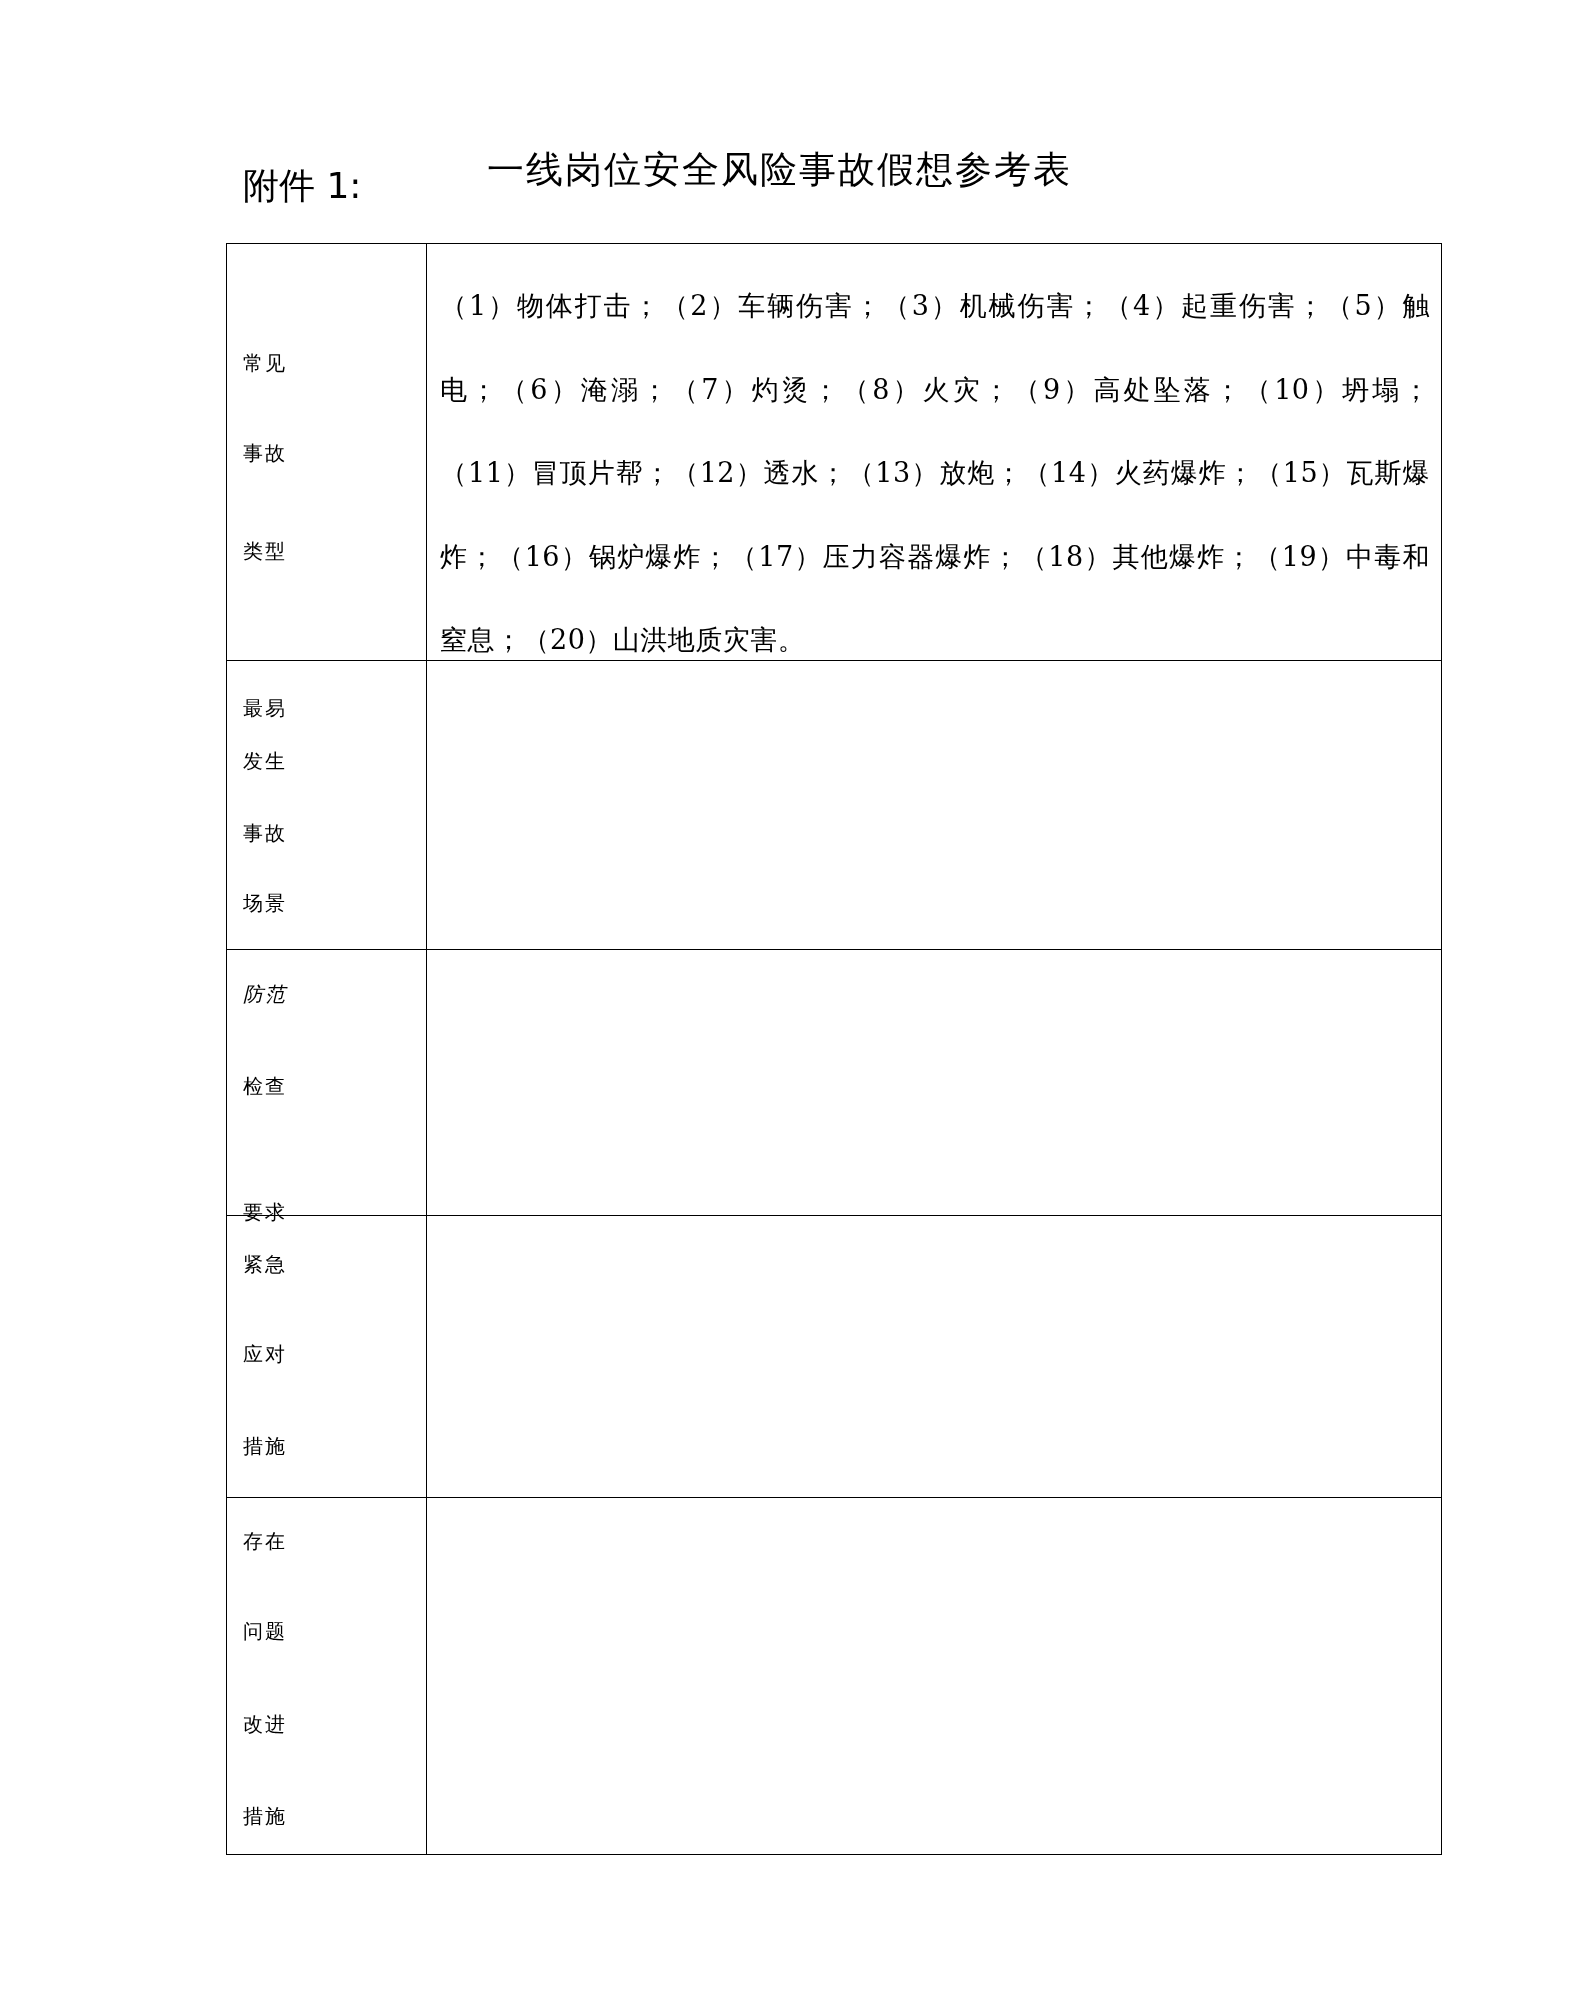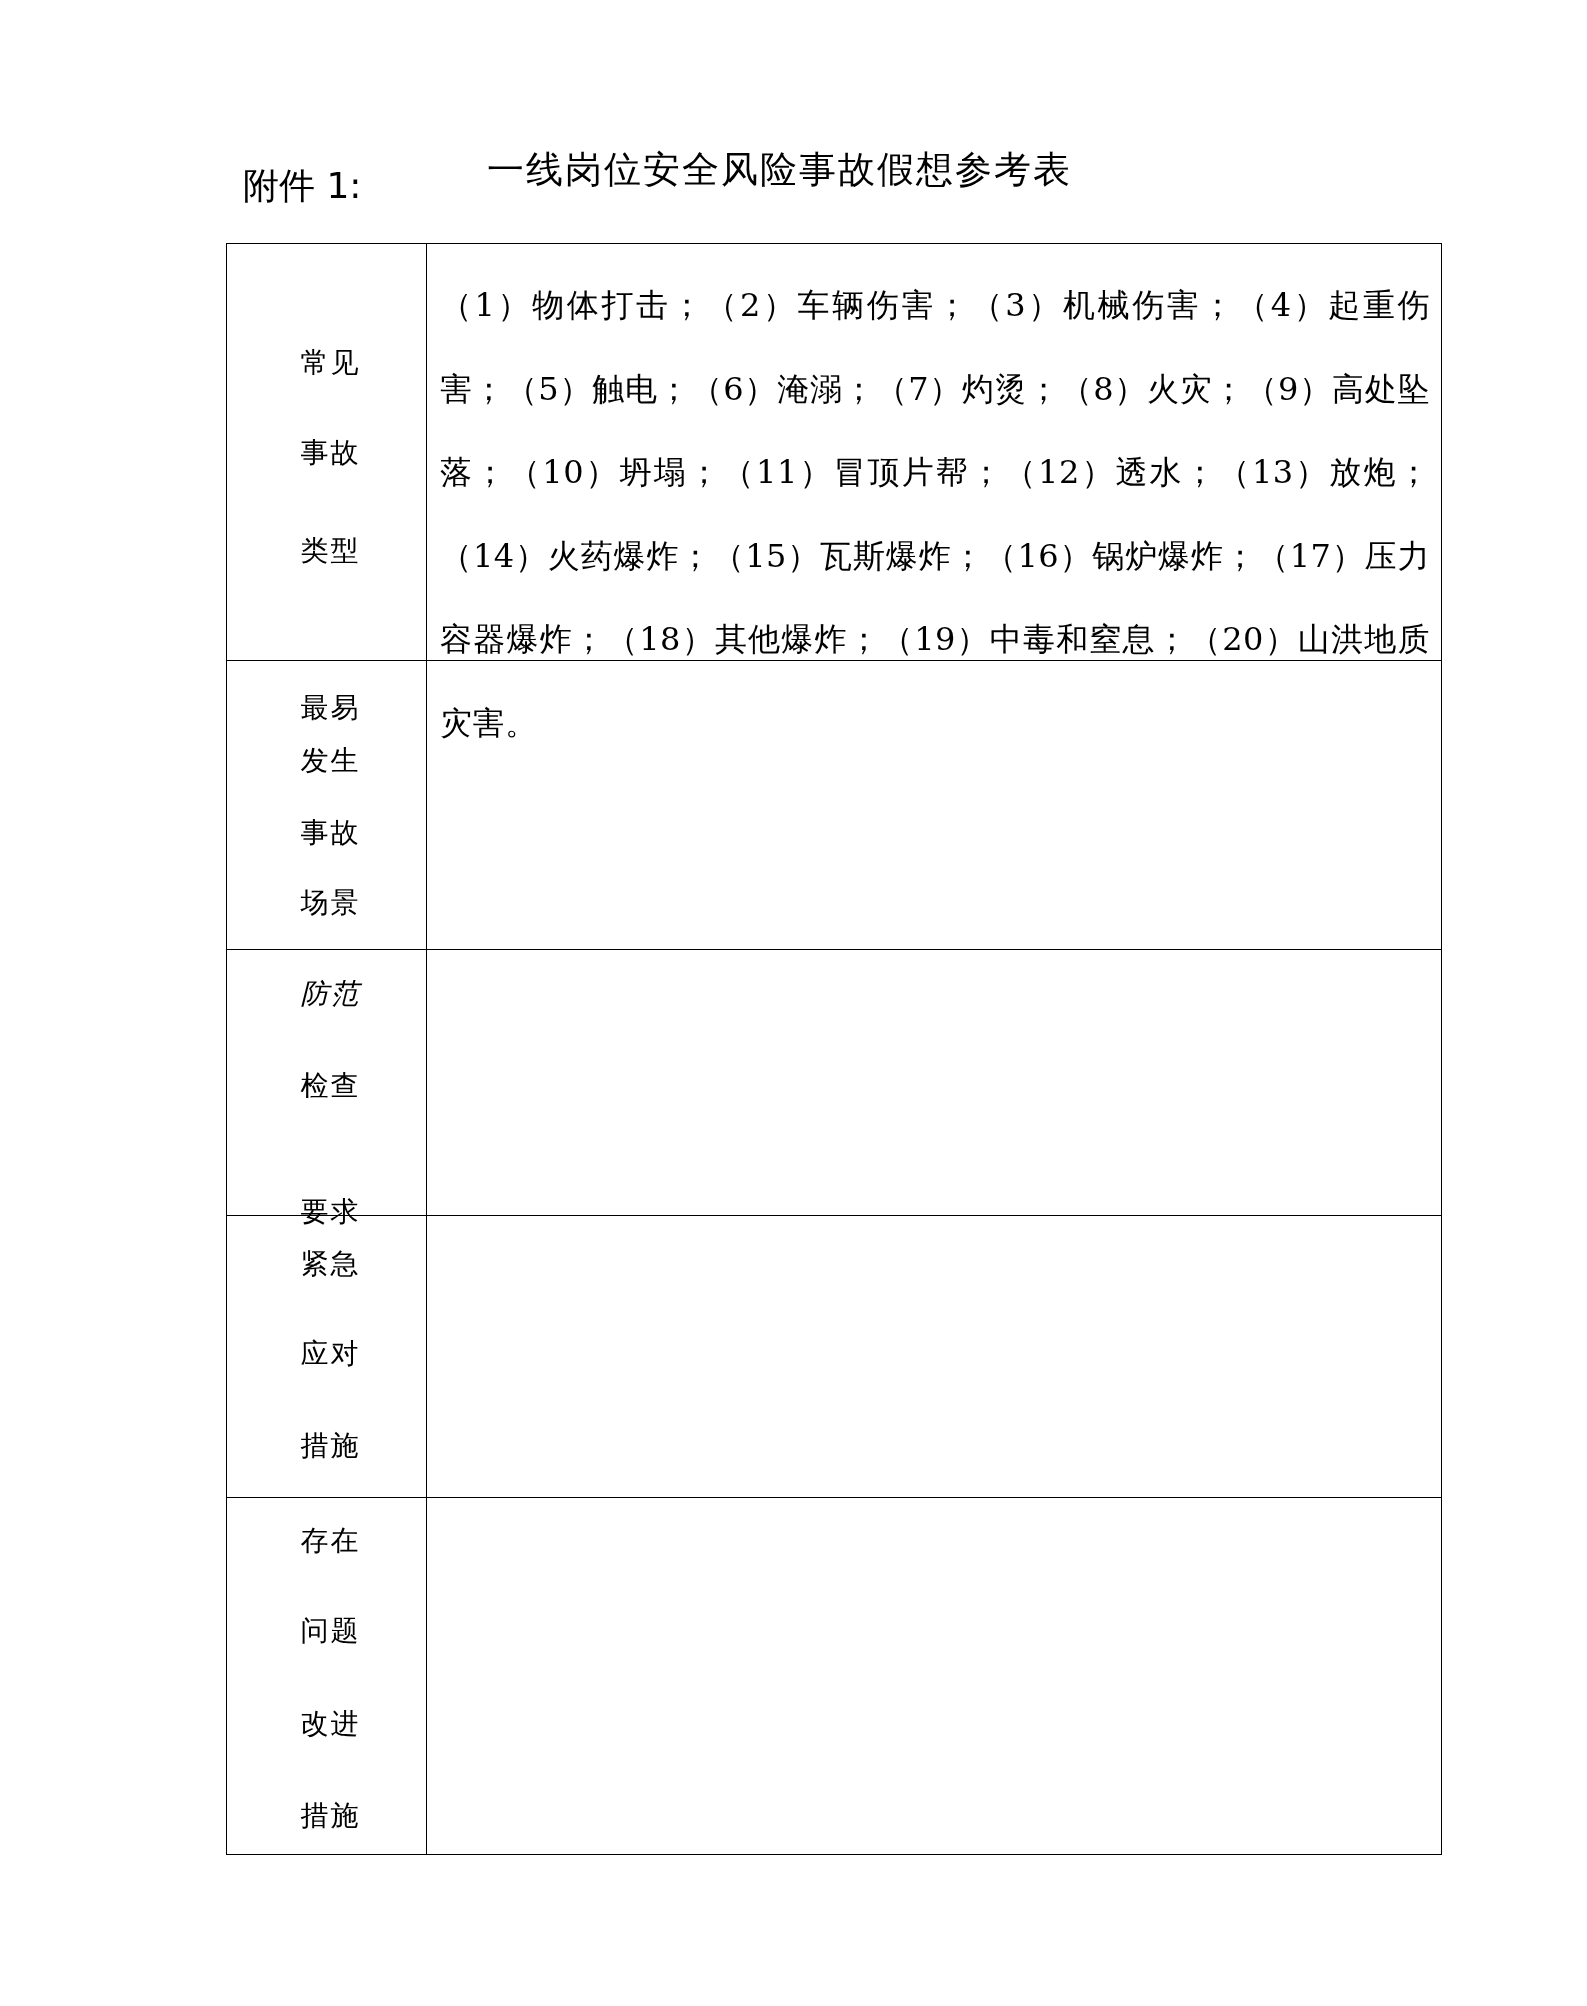--- a/index.html
+++ b/index.html
@@ -54,40 +54,40 @@
     .vline {
       position: absolute;
       left: 199px;
       top: 0;
       height: 100%;
       width: 0;
       border-left: 1.5px solid #000;
     }
     .label {
       position: absolute;
-      left: 4px;
+      left: 16px;
       width: 199px;
-      text-align: center;
-      font-size: 28px;
+      text-align: left;
+      font-size: 20px;
       line-height: 34px;
       letter-spacing: 2px;
       white-space: nowrap;
     }
     .content-cell {
       position: absolute;
       left: 200px;
       width: 1014px;
       box-sizing: border-box;
     }
     .types-text {
       position: absolute;
       left: 213px;
       top: 20px;
       width: 990px;
-      font-size: 32px;
+      font-size: 27px;
       line-height: 83.5px;
       text-align: justify;
       text-align-last: left;
       letter-spacing: 0.5px;
     }
   </style>
 </head>
 <body>
 
 <div class="title-left">附件 1:</div>

